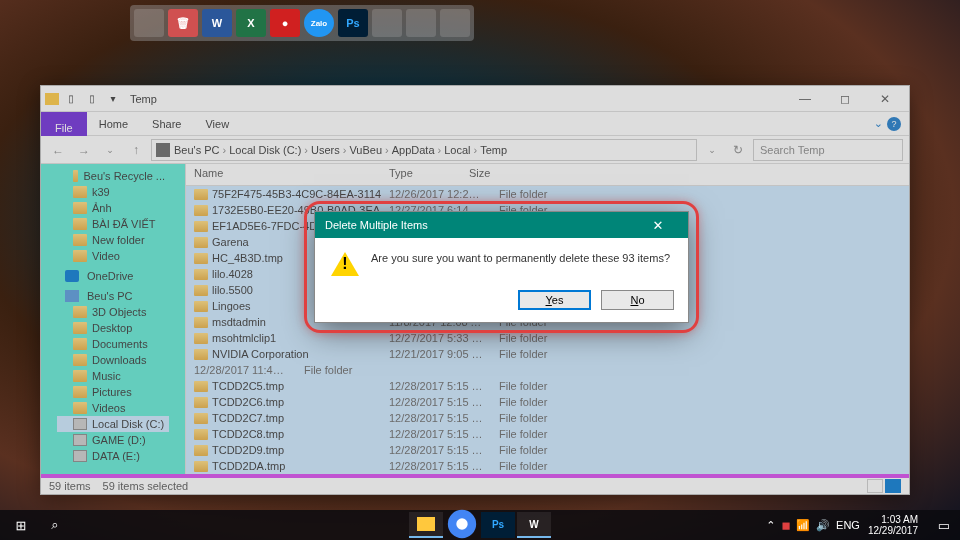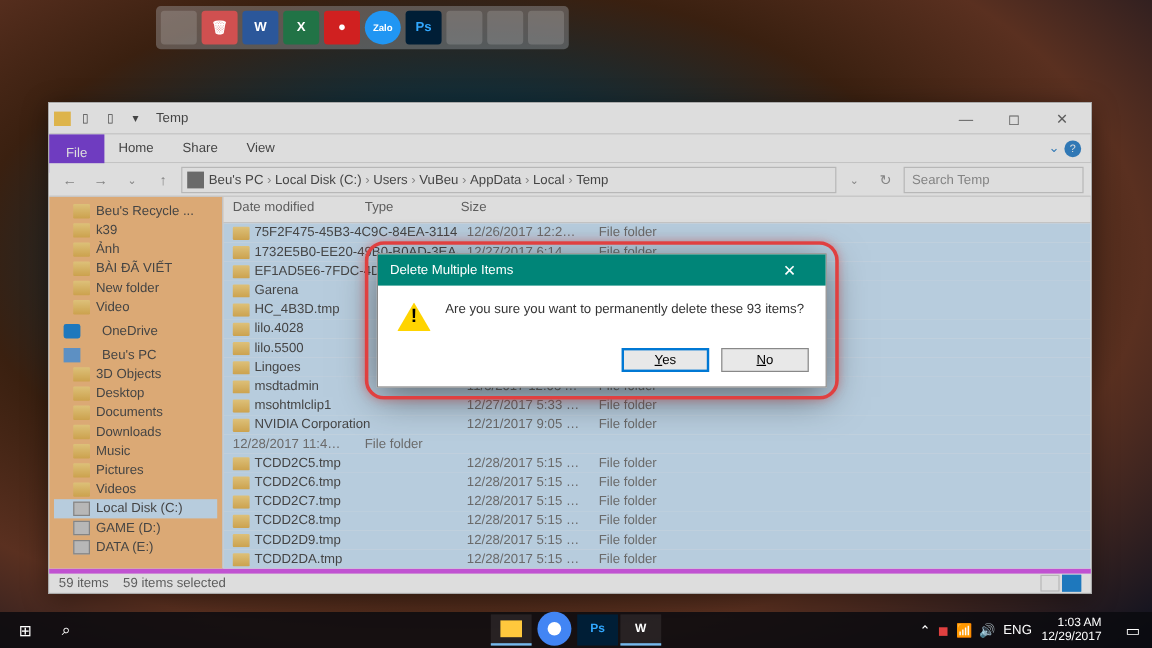--- a/index.html
+++ b/index.html
@@ -33,24 +33,24 @@
   .menu-help { margin-left: auto; padding-right: 8px; display: flex; align-items: center; gap: 4px; color: #1979ca; }
 
   .addressbar { height: 28px; display: flex; align-items: center; padding: 3px 6px; gap: 4px; border-bottom: 1px solid #ddd; background: #fff; }
   .nav-btn { width: 22px; height: 20px; display: flex; align-items: center; justify-content: center; color: #888; font-size: 12px; }
   .breadcrumb { flex: 1; height: 22px; border: 1px solid #ccc; display: flex; align-items: center; padding: 0 4px; font-size: 11px; color: #333; overflow: hidden; white-space: nowrap; }
   .breadcrumb span.sep { color: #888; padding: 0 3px; }
   .crumb-icon { width: 14px; height: 14px; background: #666; margin-right: 4px; }
   .searchbox { width: 150px; height: 22px; border: 1px solid #ccc; font-size: 11px; color: #888; padding: 0 6px; display: flex; align-items: center; }
 
   .content { flex: 1; display: flex; overflow: hidden; }
-  .sidebar { width: 145px; border-right: 1px solid #ddd; background: #fdba74; font-size: 11px; overflow-y: auto; padding: 4px 4px; }
+  .sidebar { width: 145px; border-right: 1px solid #ddd; background: #5eead4; font-size: 11px; overflow-y: auto; padding: 4px 16px; }
   .side-item { padding: 2px 4px 2px 16px; display: flex; align-items: center; gap: 5px; color: #333; white-space: nowrap; }
   .side-item.sel { background: #cde8ff; }
-  .side-group { padding: 2px 4px 2px 8px; display: flex; align-items: center; gap: 18px; color: #333; margin-top: 4px; }
+  .side-group { padding: 2px 4px 2px 8px; display: flex; align-items: center; gap: 8px; color: #333; margin-top: 4px; }
   .side-icon { width: 14px; height: 12px; display: inline-block; }
   .si-folder { background: linear-gradient(#ffd97a, #e8b040); border-radius: 1px; }
   .si-drive { background: #ccc; border: 1px solid #888; }
   .si-od { background: #0078d4; border-radius: 2px; }
   .si-pc { background: #5599dd; }
 
   .filelist { flex: 1; display: flex; flex-direction: column; font-size: 11px; overflow: hidden; }
   .columns { display: flex; height: 22px; border-bottom: 1px solid #ddd; color: #555; }
   .col { padding: 3px 8px; border-right: 1px solid transparent; }
   .col-name { width: 195px; }
@@ -241,21 +241,21 @@
           <span class="side-icon si-drive"></span>
           <span>GAME (D:)</span>
         </div>
         <div class="side-item">
           <span class="side-icon si-drive"></span>
           <span>DATA (E:)</span>
         </div>
       </div>
     <div class="filelist">
       <div class="columns">
-        <div class="col col-date">Date modified</div>
+        <div class="col col-name">Name</div>
         <div class="col col-type">Type</div>
         <div class="col col-size">Size</div>
       </div>
       <div class="rows" id="rows">
           <div class="row sel">
             <div class="c c-name">
               <span class="fi"></span>
               <span>75F2F475-45B3-4C9C-84EA-311462D5986E</span>
             </div>
             <div class="c c-date">12/26/2017 12:28 ...</div>

